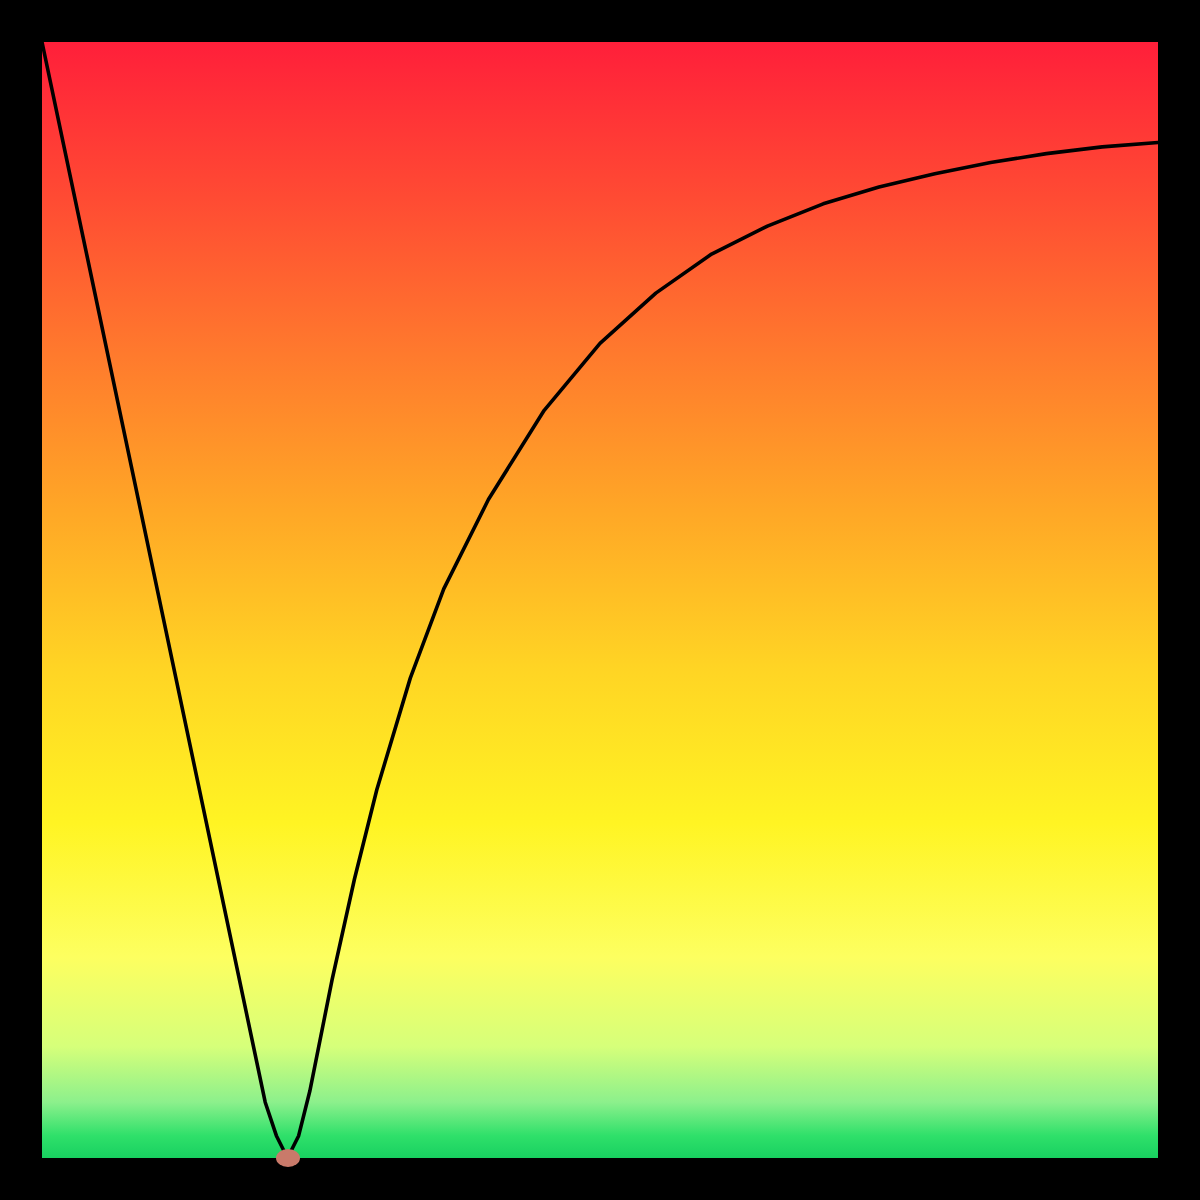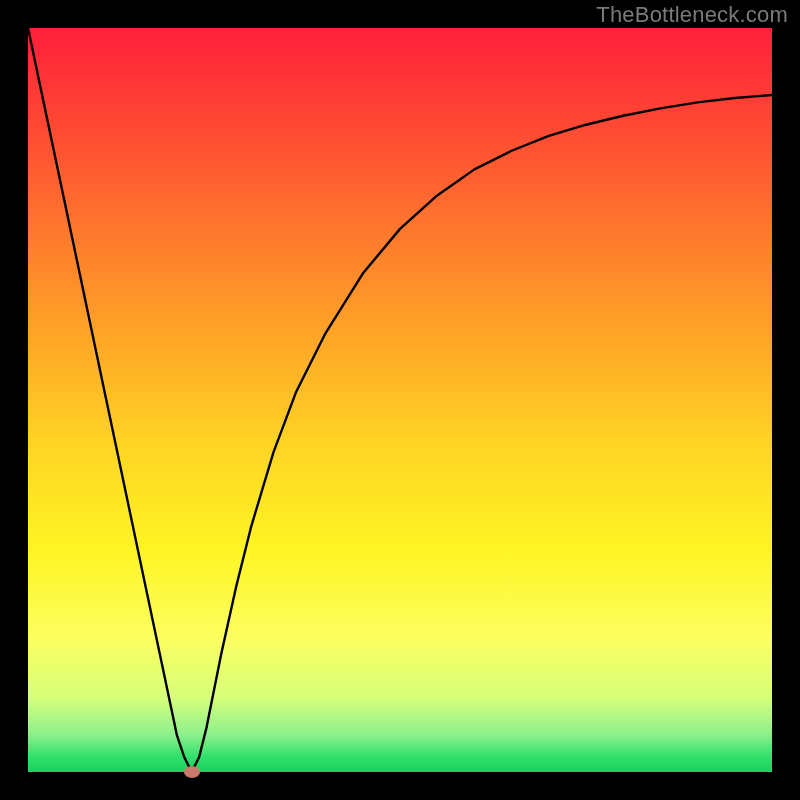--- a/index.html
+++ b/index.html
@@ -51,21 +51,20 @@
     height: 12px;
     border-radius: 50%;
     background: #c97a6a;
     transform: translate(-50%, -50%);
   }
 </style>
 </head>
 <body>
 <div class="frame">
 
-  <div class="watermark">TheBottleneck.com</div>
 
   <div class="plot-area">
     <svg class="curve-svg" viewBox="0 0 744 744" preserveAspectRatio="none">
       <path id="curve-path" fill="none" stroke="#000000" stroke-width="2.4" stroke-linejoin="round" stroke-linecap="round" d="M0.00 0.00 L14.88 70.68 L29.76 141.36 L44.64 212.04 L59.52 282.72 L74.40 353.40 L89.28 424.08 L104.16 494.76 L119.04 565.44 L133.92 636.12 L148.80 706.80 L156.24 729.12 L163.68 744.00 L171.12 729.12 L178.56 699.36 L193.44 624.96 L208.32 558.00 L223.20 498.48 L245.52 424.08 L267.84 364.56 L297.60 305.04 L334.80 245.52 L372.00 200.88 L409.20 167.40 L446.40 141.36 L483.60 122.76 L520.80 107.88 L558.00 96.72 L595.20 87.79 L632.40 80.35 L669.60 74.40 L706.80 69.94 L744.00 66.96"></path>
     </svg>
     <div id="marker" class="marker" style="left: 163.68px; top: 744px; background: rgb(201, 122, 106);"></div>
   </div>
 
 </div>
 

